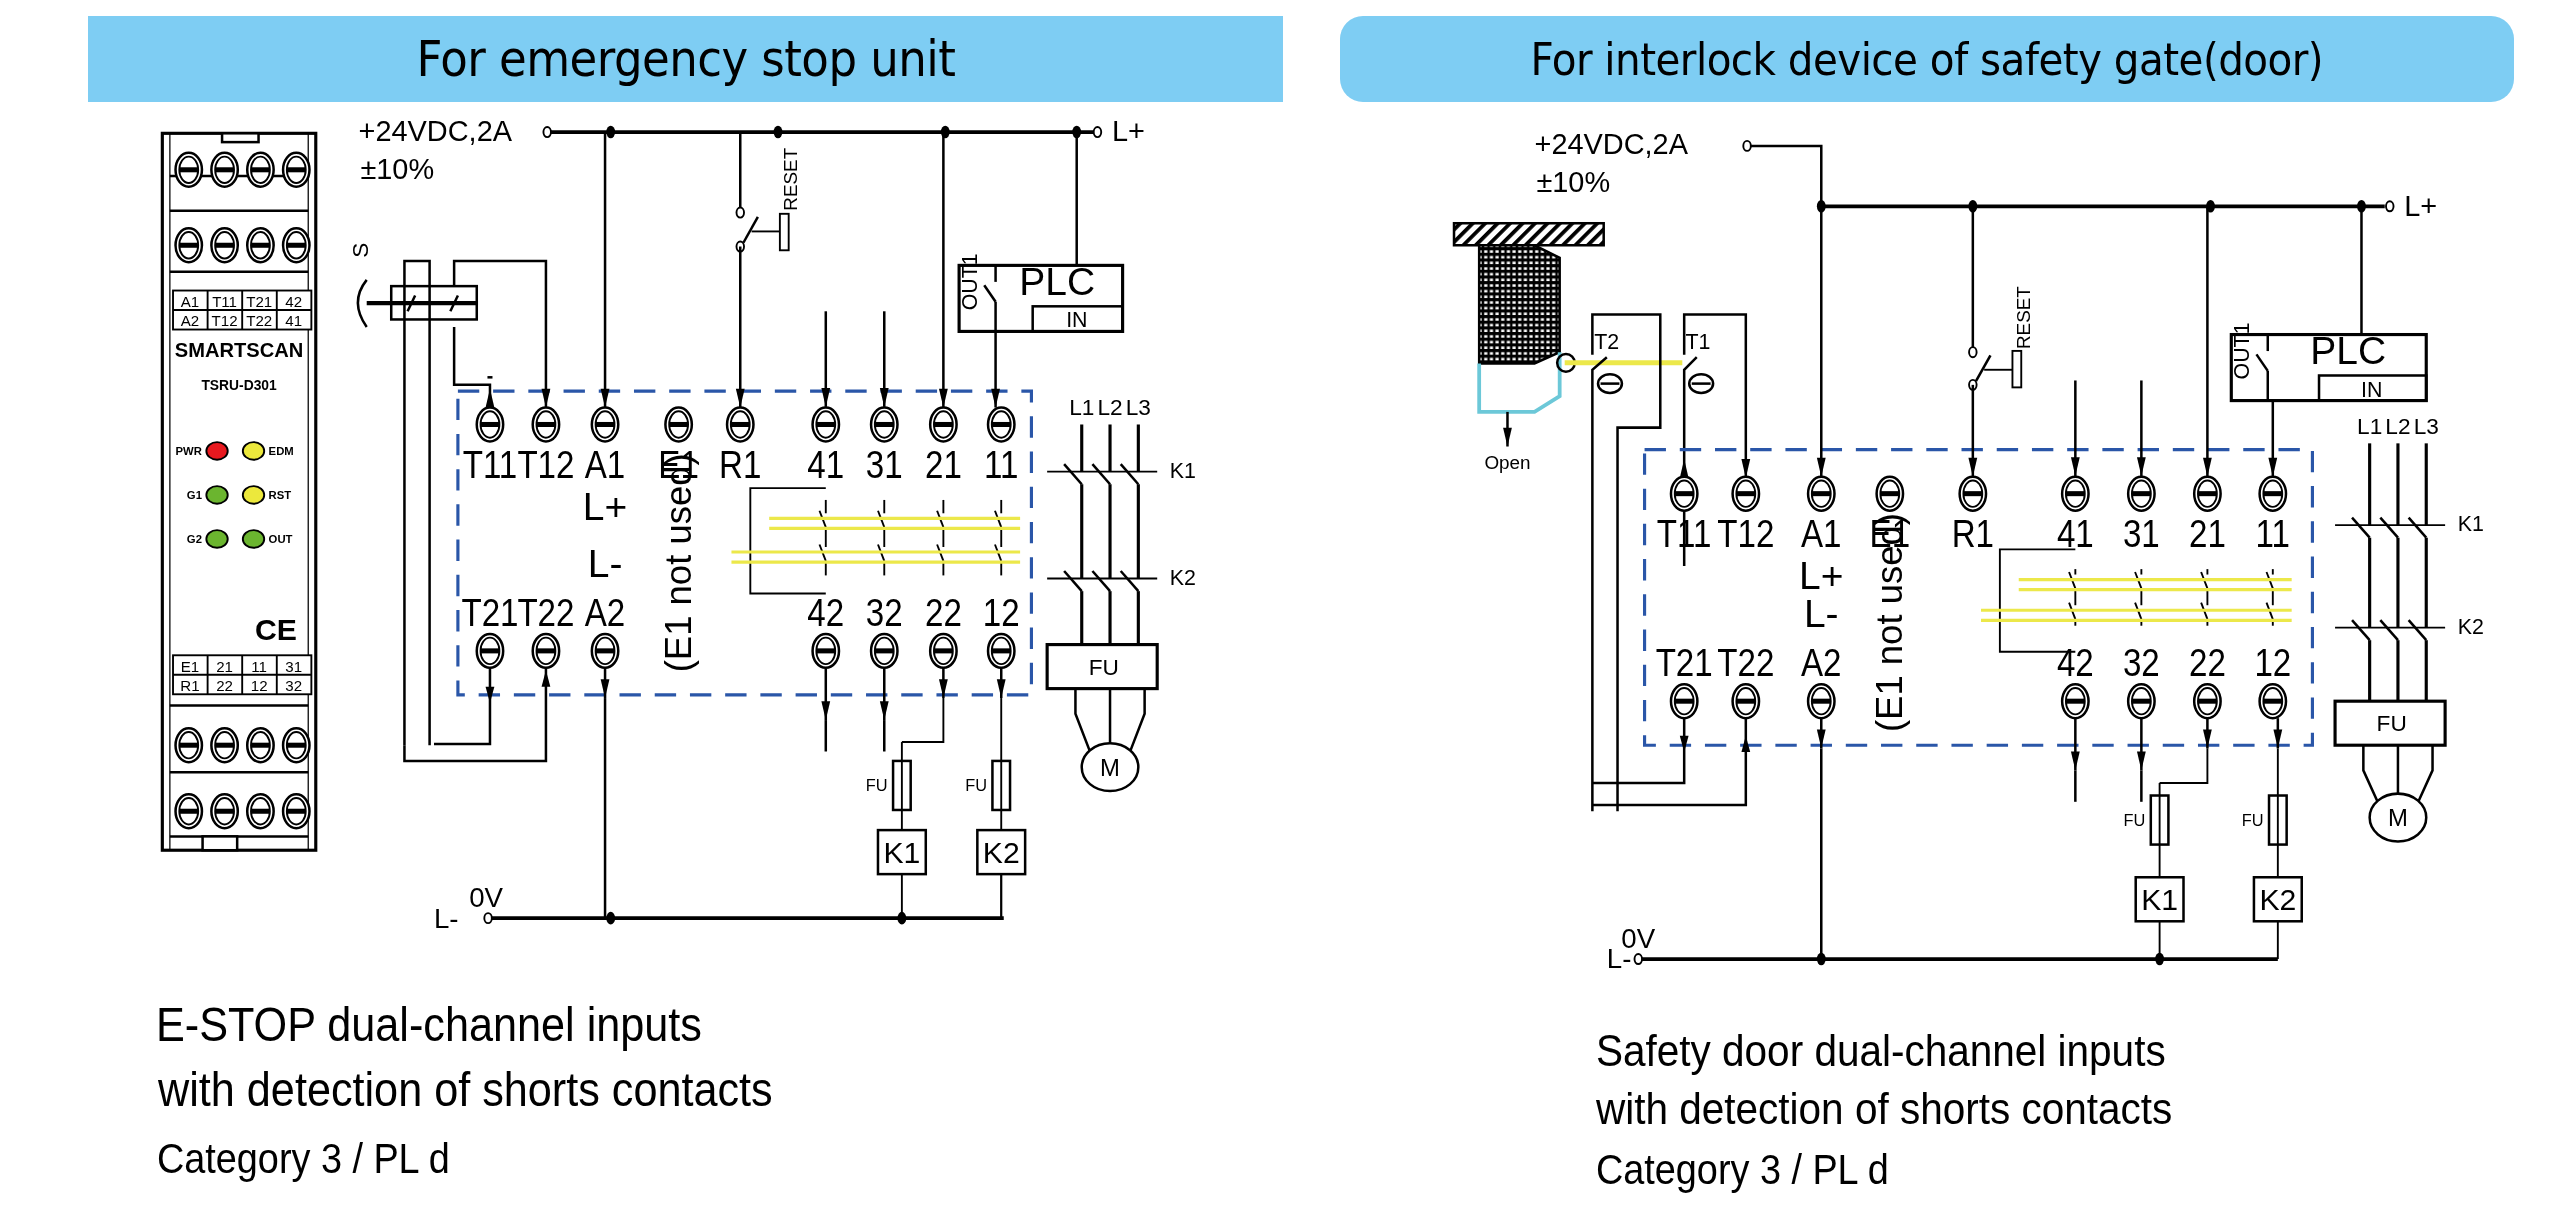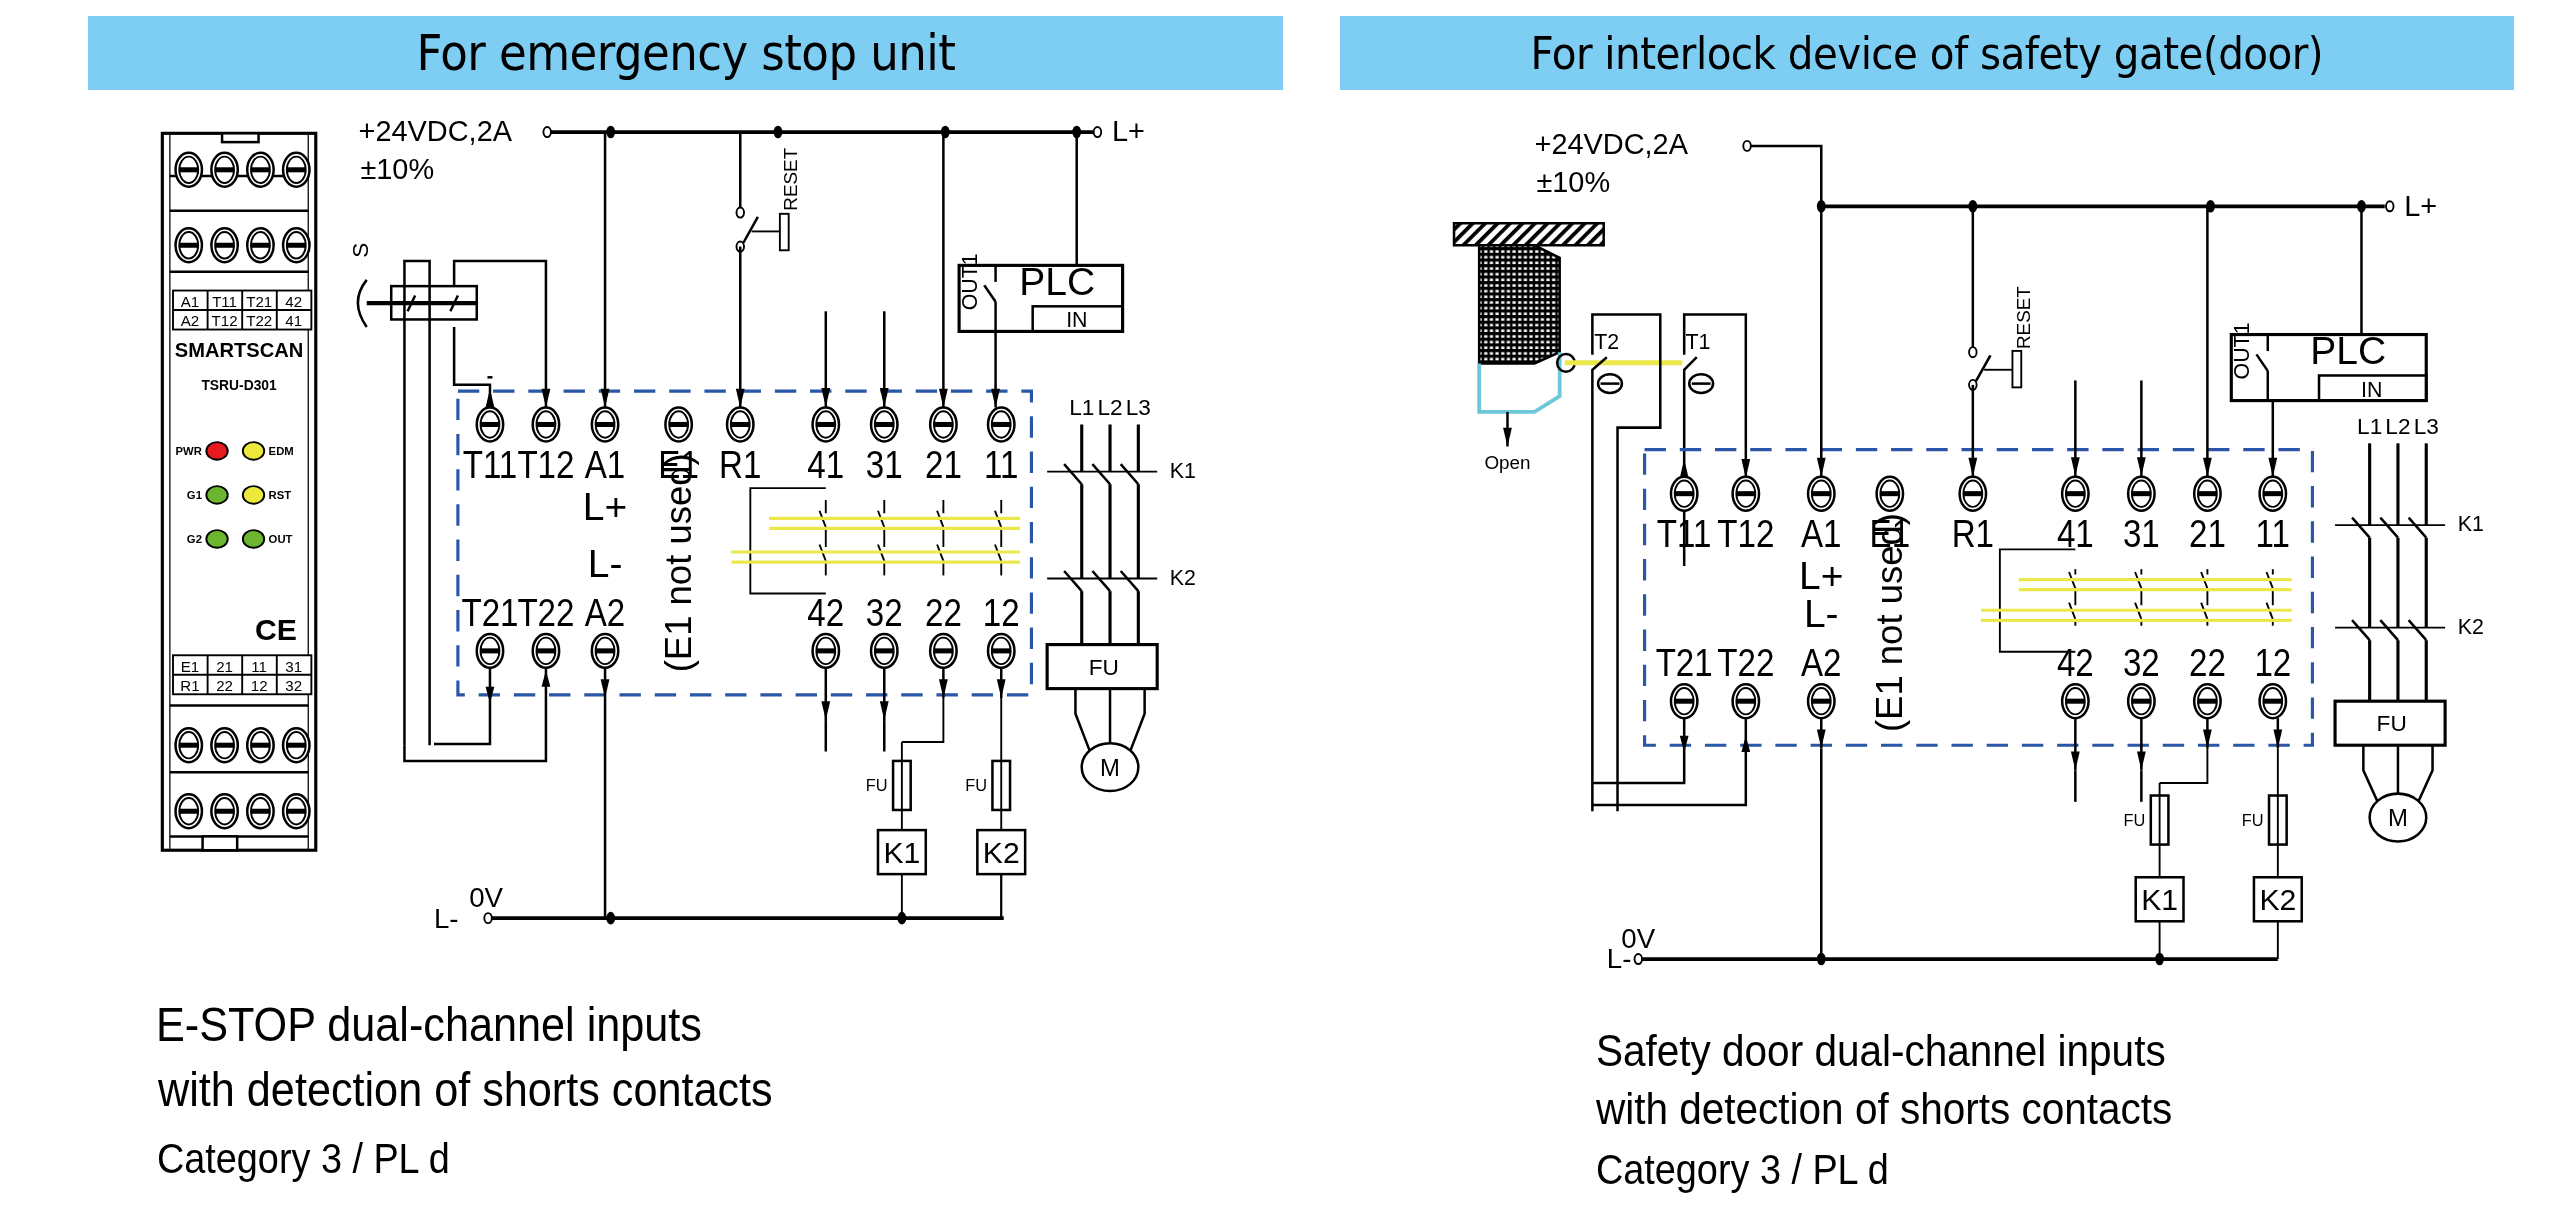--- a/index.html
+++ b/index.html
@@ -1,20 +1,20 @@
 <!DOCTYPE html>
 <html style="font-size:10px"><head>
 <meta charset="utf-8">
 <style>
   html,body{margin:0;padding:0;background:#ffffff;}
   body{width:2576px;height:1220px;position:relative;overflow:hidden;font-family:"Liberation Sans",sans-serif;}
-  .hdr{position:absolute;top:16.4px;height:74px;background:#7ecdf3;display:flex;align-items:center;justify-content:center;}
+  .hdr{position:absolute;top:16.4px;height:86px;background:#7ecdf3;display:flex;align-items:center;justify-content:center;}
   .hdr span{font-family:"DejaVu Sans",sans-serif;font-size:49px;color:#000;letter-spacing:-0.6px;transform:scaleX(0.92);}
   #hdr-left{left:88px;width:1195px;}
-  #hdr-right{left:1340px;width:1174px;}
+  #hdr-right{left:1340px;width:1174px;border-radius:23px;}
   #hdr-right span{font-size:44px;}
   svg{position:absolute;left:0;top:0;}
   .cap{position:absolute;font-family:"Liberation Sans",sans-serif;color:#000;white-space:nowrap;transform-origin:left top;transform:scaleX(0.9);}
   .cap1{font-size:48px;}
   .cap3{font-size:42px;}
   text{font-family:"Liberation Sans",sans-serif;}
 </style>
 </head>
 <body>
 

